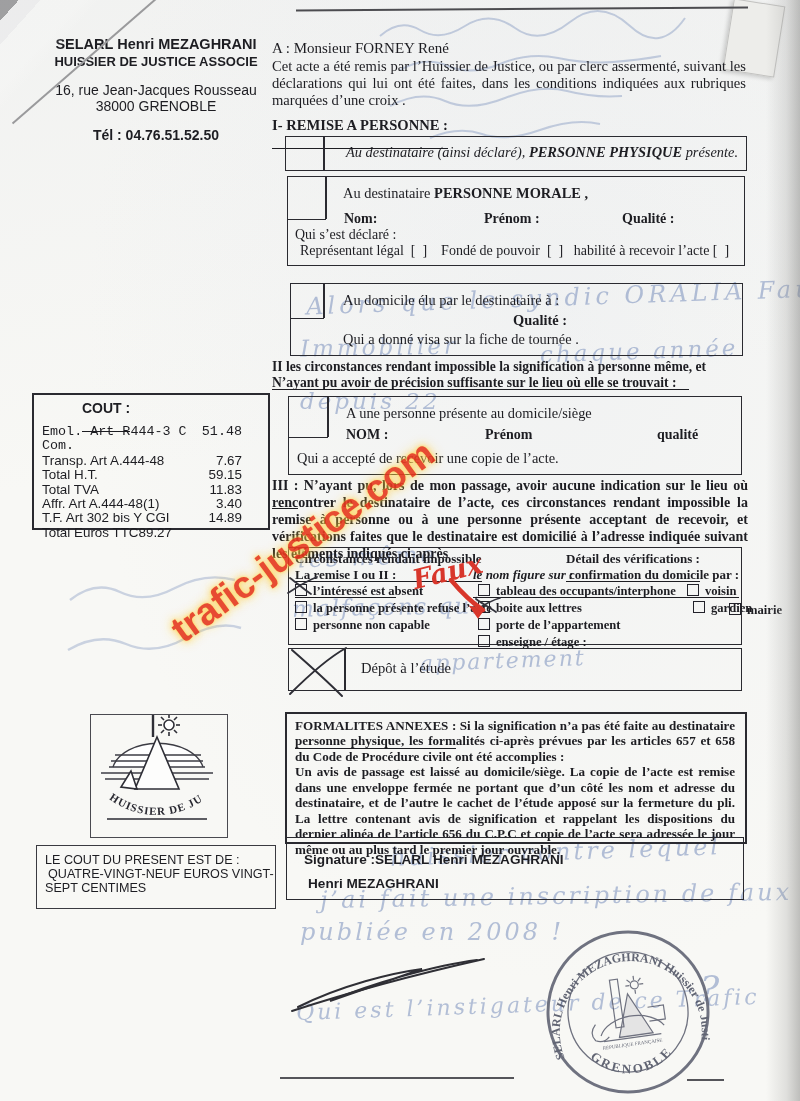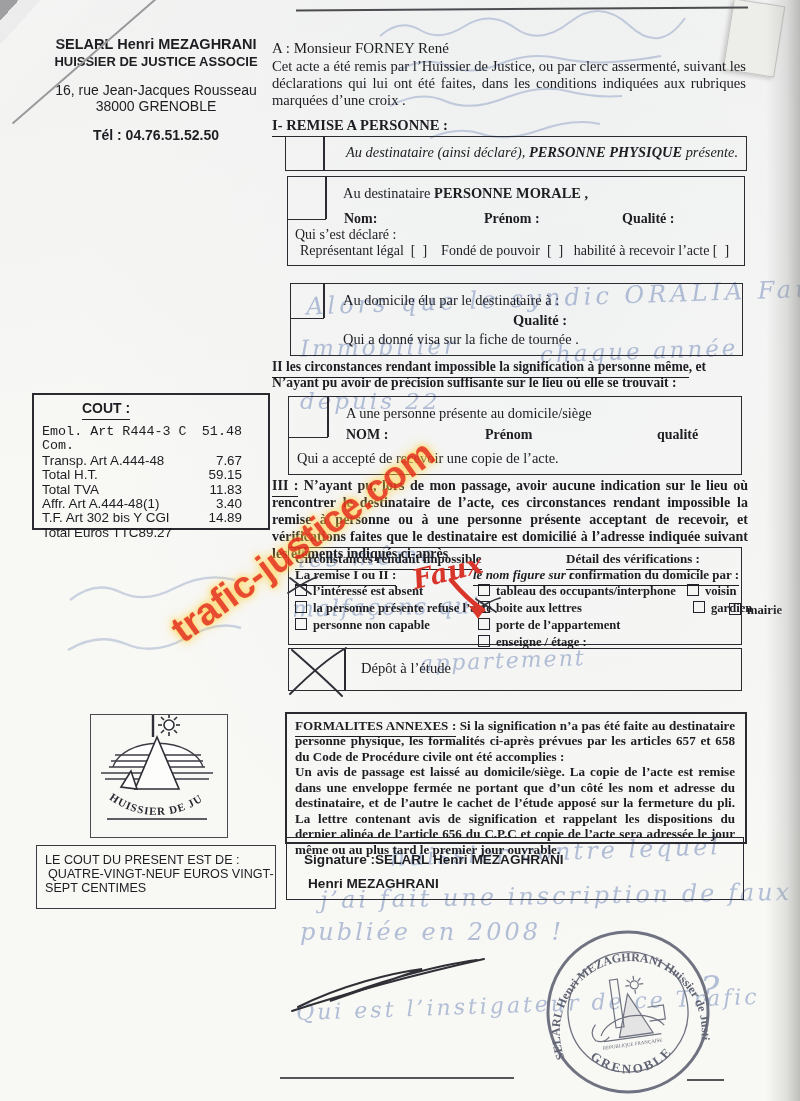--- a/index.html
+++ b/index.html
@@ -4,21 +4,21 @@
 <style>
   html,body{margin:0;padding:0;background:#d8d8d6;}
   .page{position:relative;width:800px;height:1101px;margin:0 auto;overflow:hidden;
         background:#f8f8f5;
         background-image:radial-gradient(ellipse at 70% 30%, rgba(220,225,235,.25), transparent 60%),
                          linear-gradient(170deg, rgba(210,214,222,.18), rgba(255,255,255,0) 40%);
         font-family:"Liberation Serif", serif; color:#1d1d22;}
   .abs{position:absolute;}
   .sans{font-family:"Liberation Sans", sans-serif;}
   .b{font-weight:bold;}
-  .u{text-decoration:none;border-bottom:1.4px solid #1d1d22;padding-bottom:3px;}
+  .u{text-decoration:none;border-bottom:1.4px solid #1d1d22;padding-bottom:15px;}
   .just{text-align:justify;}
   .bx{position:absolute;border:1.6px solid #2a2a30;background:transparent;}
   .cell-line{position:absolute;background:#2a2a30;}
   .cbx{display:inline-block;width:10px;height:10px;border:1.3px solid #22222a;vertical-align:-1px;margin-right:6px;background:transparent;}
   .ck-item{position:absolute;font-size:12.6px;font-weight:bold;white-space:nowrap;}
   .hw{position:absolute;font-family:"DejaVu Serif", serif;font-style:italic;color:rgba(120,142,188,.55);white-space:nowrap;z-index:1;}
   .printed{z-index:2;}
   .top{z-index:6;}
   svg text{font-family:"Liberation Serif", serif;}
 </style>

